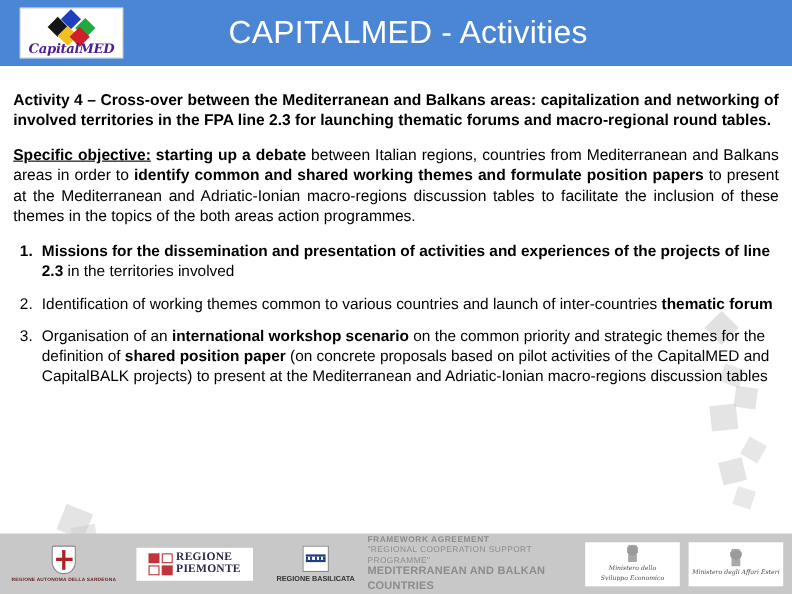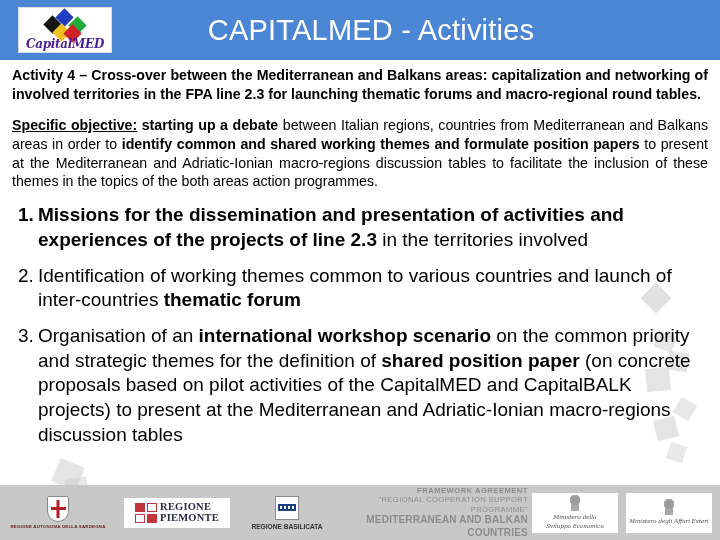--- a/index.html
+++ b/index.html
@@ -82,21 +82,21 @@
     color: #ffffff;
     font-size: 29px;
     letter-spacing: 0.2px;
     padding-right: 90px;
   }
 
   
   .content {
     position: relative;
     z-index: 1;
-    padding: 6px 12px 0 12px;
+    padding: 22px 12px 0 12px;
     color: #000000;
   }
 
   .para {
     font-size: 14.2px;
     line-height: 1.33;
     text-align: justify;
     margin-bottom: 12px;
   }
   .para.bold-block { font-weight: bold; }
@@ -106,21 +106,21 @@
   .main-actions {
     font-size: 14.5px;
     font-weight: bold;
     margin-top: 2px;
     margin-bottom: 4px;
   }
 
   ol.actions {
     list-style: none;
     counter-reset: act;
-    font-size: 19px;
+    font-size: 14px;
     line-height: 1.3;
   }
   ol.actions > li {
     counter-increment: act;
     position: relative;
     padding-left: 26px;
     margin-bottom: 11px;
     text-align: left;
   }
   ol.actions > li::before {
@@ -203,21 +203,21 @@
   .basi .banner i {
     display: block; width: 18px; height: 7px;
     background: repeating-linear-gradient(90deg,#1d3f80 0 2px,#ffffff 2px 4px);
     border-top: 2px solid #1d3f80; border-bottom: 2px solid #1d3f80;
   }
   .basi .cap { font-size: 6.6px; color: #333333; font-weight: bold; margin-top: 3px; white-space: nowrap; }
 
   
   .framework {
     flex: 1;
-    text-align: right;
+    text-align: left;
     color: #8c8c8c;
     line-height: 1.25;
     padding: 0 4px;
   }
   .framework .l1 { font-size: 7.6px; font-weight: bold; letter-spacing: 0.5px; }
   .framework .l2 { font-size: 7.6px; letter-spacing: 0.4px; }
   .framework .l3 { font-size: 10px; font-weight: bold; letter-spacing: 0.2px; }
 
   
   .mini { width: 86px; height: 40px; margin-right: 8px; }

